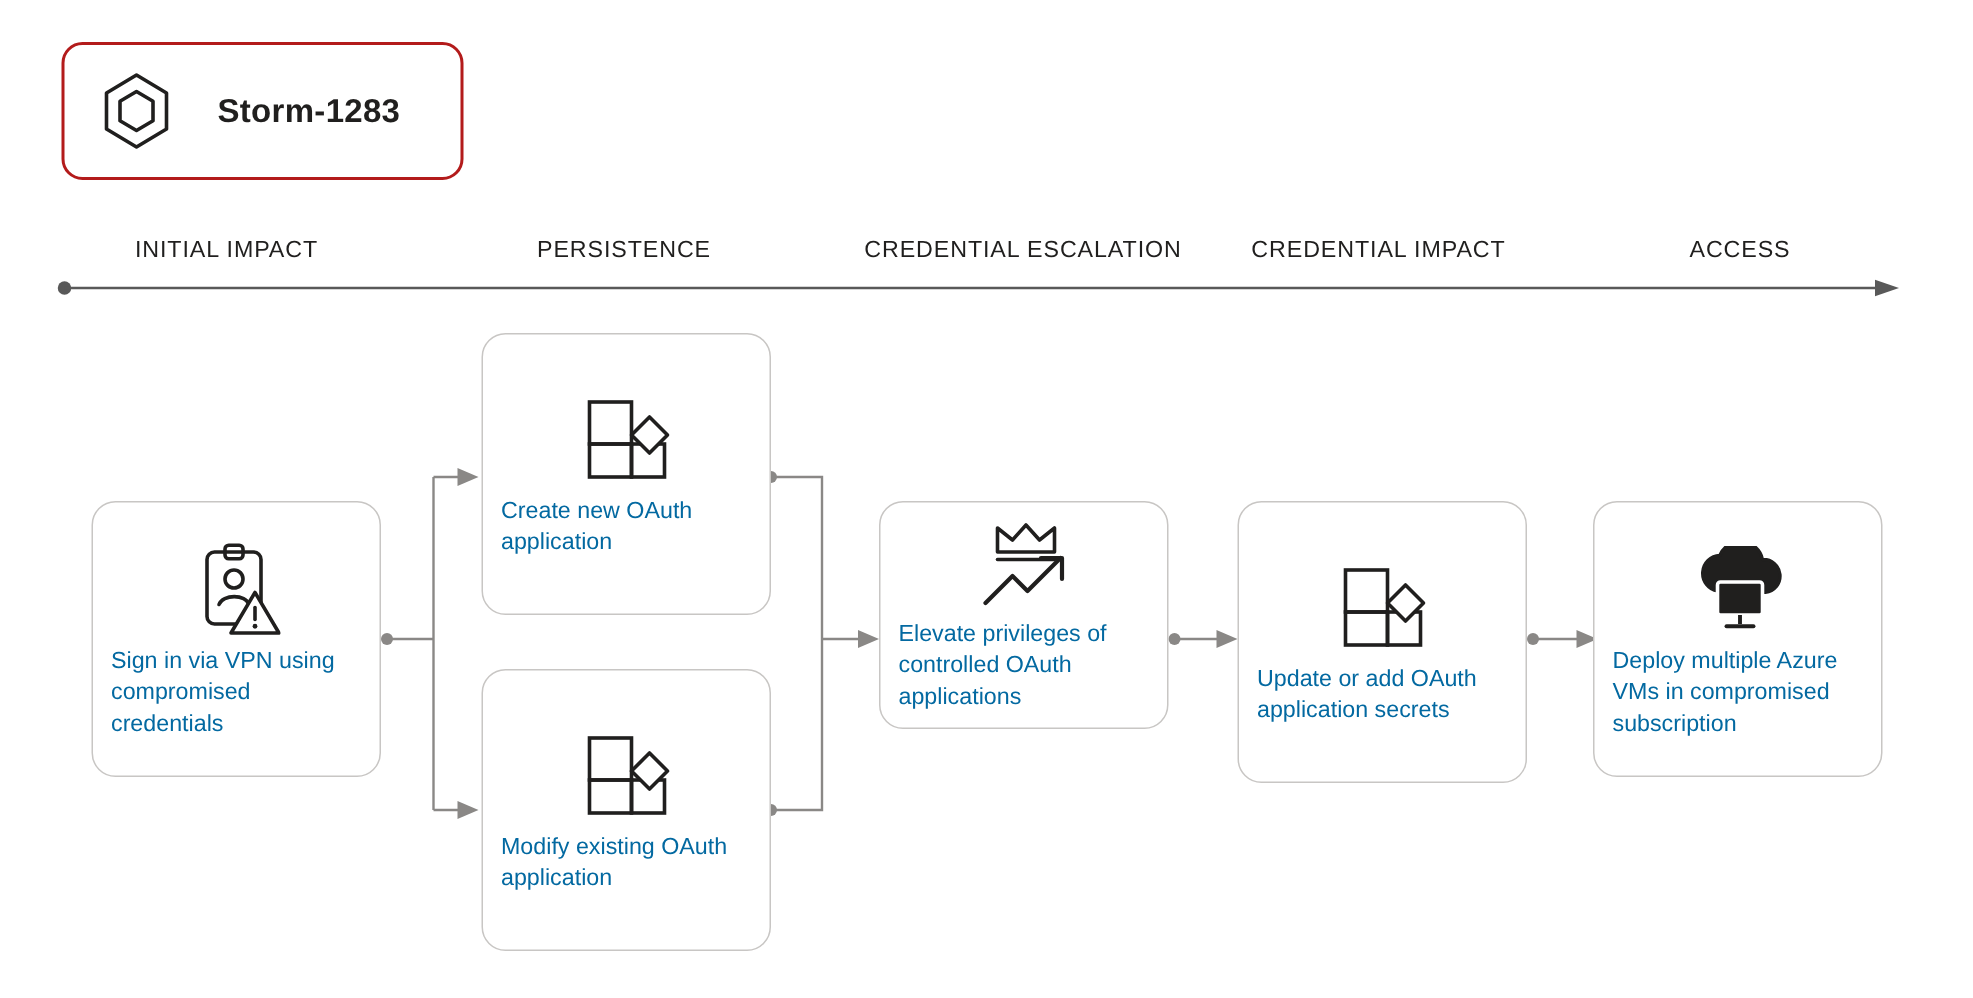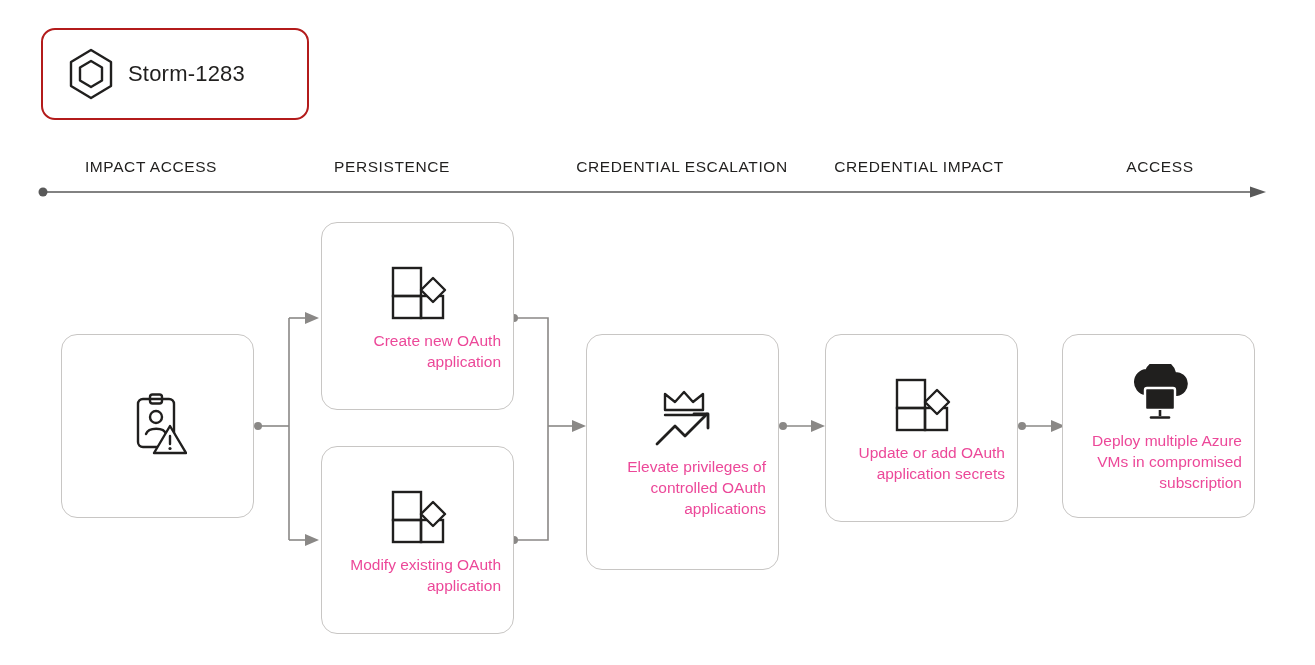--- a/index.html
+++ b/index.html
@@ -33,24 +33,25 @@
   #actor-badge .badge-icon {
     margin-left: 20px;
     width: 56px;
     height: 56px;
     flex: none;
     display: flex;
     align-items: center;
     justify-content: center;
   }
   #actor-badge .badge-label {
-    margin-left: 9px;
+    margin-left: 26px;
     font-size: 22px;
     color: #201f1e;
     letter-spacing: 0.2px;
+    font-weight: bold;
   }
 
   
   .phase-label {
     position: absolute;
     top: 158px;
     font-size: 15.5px;
     letter-spacing: 0.6px;
     color: #201f1e;
     text-align: center;
@@ -81,29 +82,29 @@
   .node .node-icon {
     height: 66px;
     display: flex;
     align-items: center;
     justify-content: center;
     margin-bottom: 4px;
   }
   .node .node-label {
     font-size: 15.5px;
     line-height: 21px;
-    text-align: right;
-    color: #ec4899;
+    text-align: left;
+    color: #0369a1;
   }
 
   
   #node-signin      { left: 61px;   top: 334px; width: 193px; height: 184px; }
   #node-create      { left: 321px;  top: 222px; width: 193px; height: 188px; }
   #node-modify      { left: 321px;  top: 446px; width: 193px; height: 188px; }
-  #node-elevate     { left: 586px;  top: 334px; width: 193px; height: 236px; }
+  #node-elevate     { left: 586px;  top: 334px; width: 193px; height: 152px; }
   #node-secrets     { left: 825px;  top: 334px; width: 193px; height: 188px; }
   #node-deploy      { left: 1062px; top: 334px; width: 193px; height: 184px; }
 
   
   #connectors {
     position: absolute;
     left: 0;
     top: 0;
     width: 1315px;
     height: 665px;
@@ -116,22 +117,22 @@
 <div id="actor-badge">
   <span class="badge-icon">
     <svg width="56" height="56" viewBox="0 0 56 56" aria-hidden="true">
       <polygon points="28,4 48,16 48,40 28,52 8,40 8,16" fill="none" stroke="#201f1e" stroke-width="2.4" stroke-linejoin="round"></polygon>
       <polygon points="28,15 39,21.5 39,34.5 28,41 17,34.5 17,21.5" fill="none" stroke="#201f1e" stroke-width="2.4" stroke-linejoin="round"></polygon>
     </svg>
   </span>
   <span class="badge-label">Storm-1283</span>
 </div>
 
-<div class="phase-label" style="left:151px;">IMPACT ACCESS</div>
-<div class="phase-label" style="left:392px;">PERSISTENCE</div>
+<div class="phase-label" style="left:151px;">INITIAL IMPACT</div>
+<div class="phase-label" style="left:416px;">PERSISTENCE</div>
 <div class="phase-label" style="left:682px;">CREDENTIAL ESCALATION</div>
 <div class="phase-label" style="left:919px;">CREDENTIAL IMPACT</div>
 <div class="phase-label" style="left:1160px;">ACCESS</div>
 
 <svg id="timeline-axis" viewBox="0 0 1228 12">
   <circle cx="5" cy="6" r="4.5" fill="#595959"></circle>
   <line x1="5" y1="6" x2="1214" y2="6" stroke="#595959" stroke-width="1.6"></line>
   <polygon points="1228,6 1212,0.5 1212,11.5" fill="#595959"></polygon>
 </svg>
 
@@ -173,20 +174,21 @@
     <svg width="58" height="62" viewBox="0 0 58 62" aria-hidden="true">
       <rect x="9" y="6" width="36" height="48" rx="5" fill="none" stroke="#201f1e" stroke-width="2.4"></rect>
       <rect x="21" y="1.5" width="12" height="9" rx="2.5" fill="none" stroke="#201f1e" stroke-width="2.4"></rect>
       <circle cx="27" cy="24" r="6" fill="none" stroke="#201f1e" stroke-width="2.4"></circle>
       <path d="M17,41 c2.5,-7 18,-7 20,0" fill="none" stroke="#201f1e" stroke-width="2.4" stroke-linecap="round"></path>
       <path d="M41,33 L57,60 L25,60 Z" fill="#ffffff" stroke="#201f1e" stroke-width="2.4" stroke-linejoin="round"></path>
       <line x1="41" y1="43" x2="41" y2="51" stroke="#201f1e" stroke-width="2.4" stroke-linecap="round"></line>
       <circle cx="41" cy="55.5" r="1.6" fill="#201f1e"></circle>
     </svg>
   </span>
+  <span class="node-label">Sign in via VPN using compromised credentials</span>
 </div>
 
 <div class="node" id="node-create">
   <span class="node-icon">
     <svg width="58" height="58" viewBox="0 0 58 58" aria-hidden="true">
       <rect x="4" y="4" width="28" height="28" fill="none" stroke="#201f1e" stroke-width="2.4"></rect>
       <rect x="4" y="32" width="28" height="22" fill="none" stroke="#201f1e" stroke-width="2.4"></rect>
       <rect x="32" y="32" width="22" height="22" fill="none" stroke="#201f1e" stroke-width="2.4"></rect>
       <path d="M32,26 L44,14 L56,26 L44,38 Z" fill="#ffffff" stroke="#201f1e" stroke-width="2.4" stroke-linejoin="round"></path>
     </svg>

